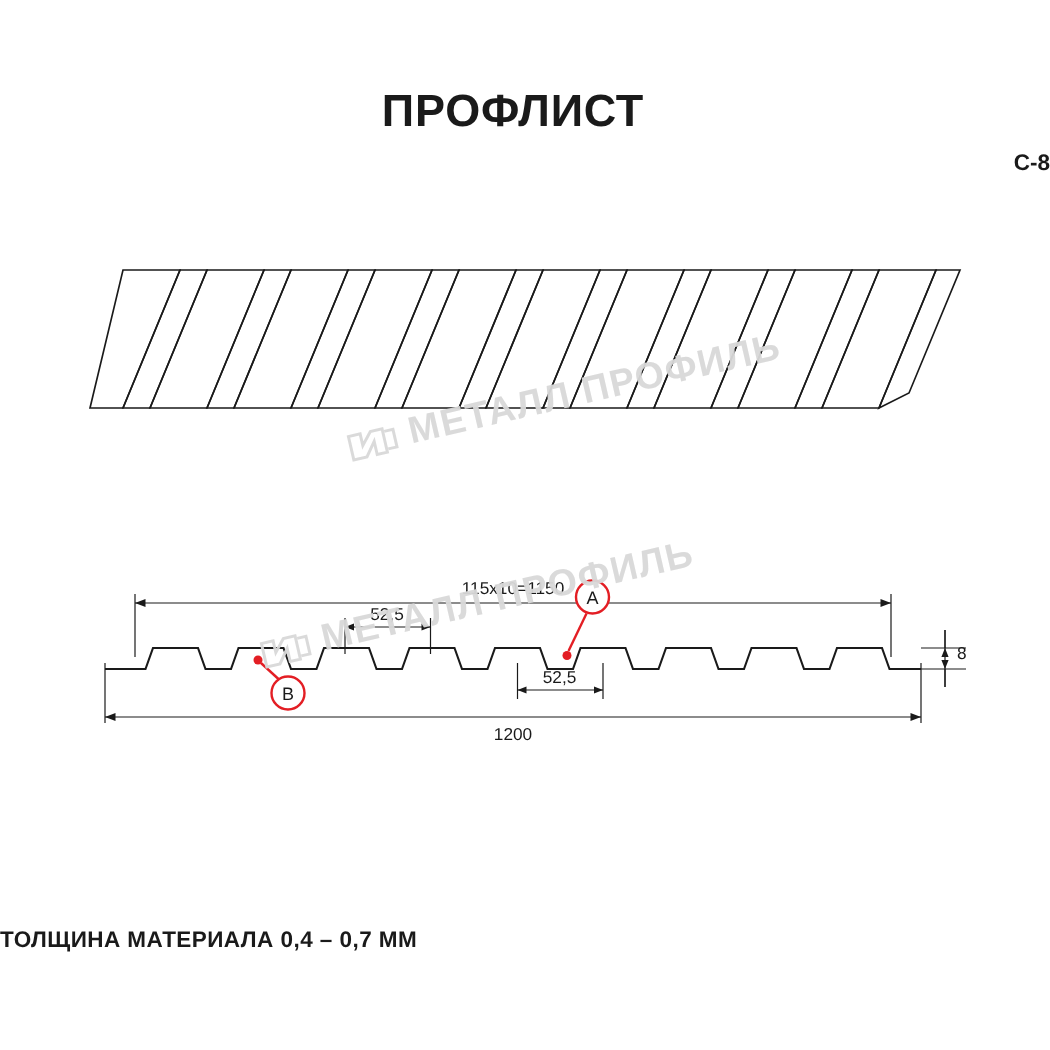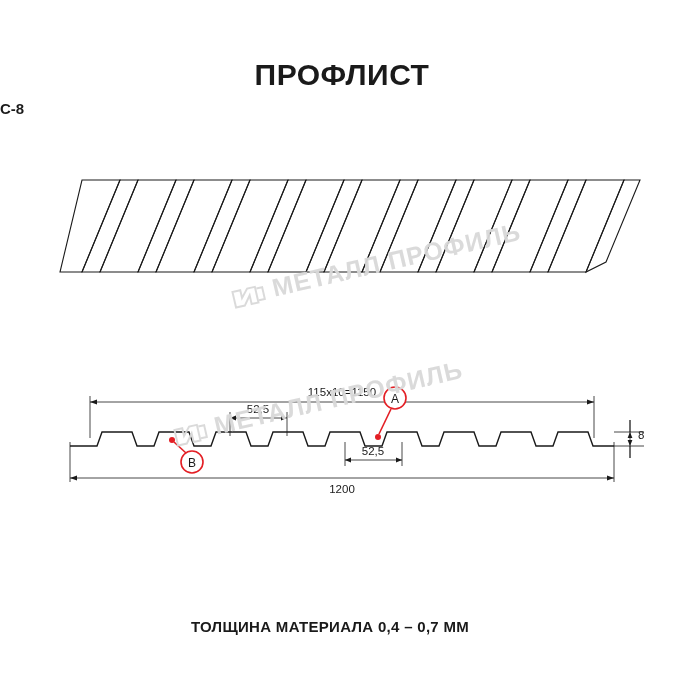--- a/index.html
+++ b/index.html
@@ -28,21 +28,21 @@
     font-size: 30px;
     font-weight: bold;
     letter-spacing: 0.5px;
     color: #1a1a1a;
   }
   .subtitle {
     position: absolute;
     top: 100px;
     left: 0;
     width: 700px;
-    text-align: left;
+    text-align: right;
     font-size: 15px;
     font-weight: bold;
     color: #1a1a1a;
   }
   .iso-wrap {
     position: absolute;
     top: 130px;
     left: 60px;
     width: 580px;
     height: 180px;
@@ -52,21 +52,20 @@
     top: 360px;
     left: 34px;
     width: 610px;
     height: 140px;
   }
   .footer {
     position: absolute;
     top: 618px;
     left: 0;
     width: 660px;
-    text-align: center;
     font-size: 15px;
     font-weight: bold;
     letter-spacing: 0.3px;
     color: #1a1a1a;
   }
   .watermark {
     position: absolute;
     pointer-events: none;
     user-select: none;
     color: #d9d9d9;

